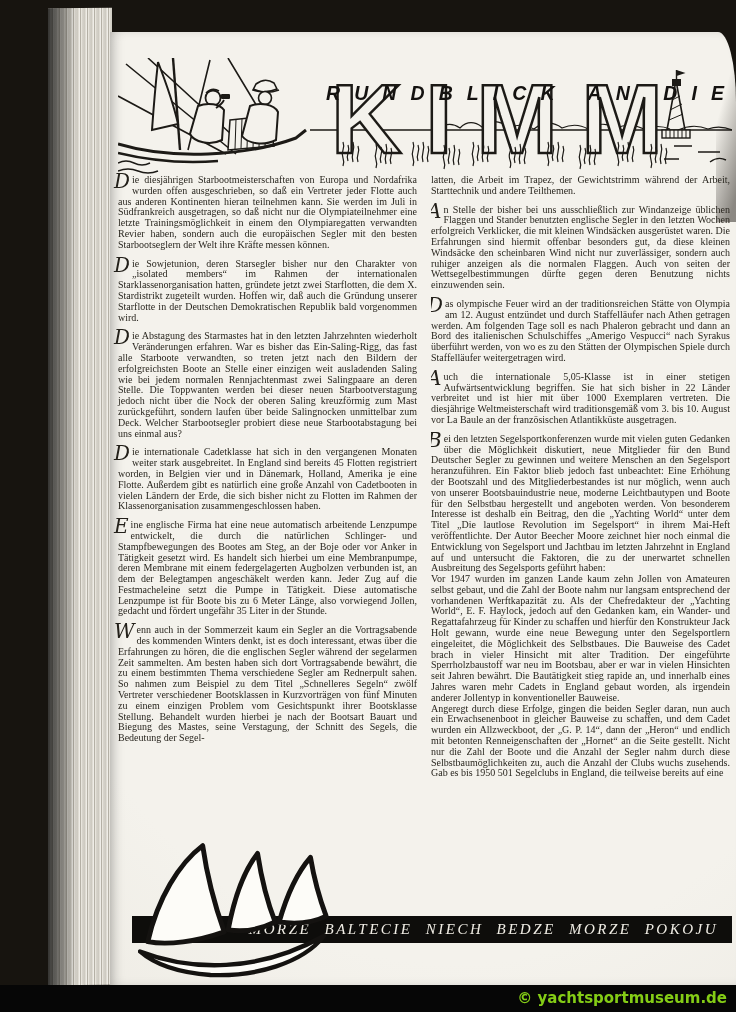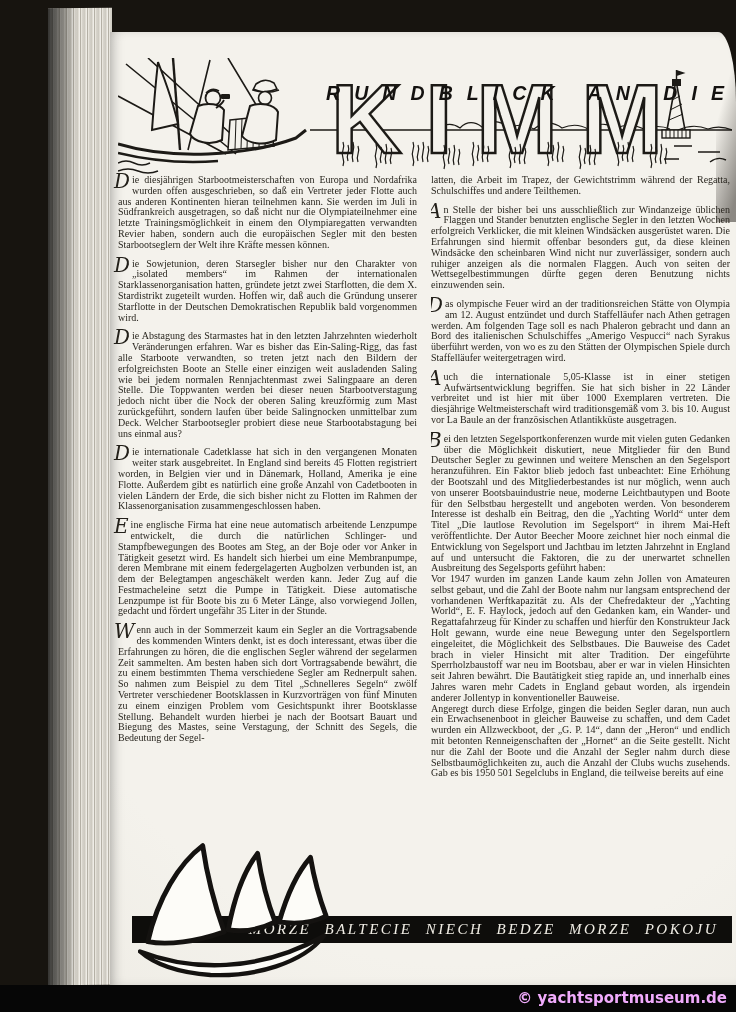--- a/index.html
+++ b/index.html
@@ -50,21 +50,21 @@
     background:#0e0d0b;z-index:2;
     color:#f0ede5;font-family:"Liberation Serif",serif;font-style:italic;
     font-size:15px;letter-spacing:2.5px;word-spacing:7px;
     line-height:27px;text-align:right;padding-right:14px;box-sizing:border-box;
     white-space:nowrap;
   }
   .logo{position:absolute;left:28px;top:806px;width:196px;height:172px;z-index:3;}
   
   .strip{
     position:absolute;left:0;right:0;bottom:0;height:27px;background:#060606;
-    color:#f0abfc;font-family:"DejaVu Sans",sans-serif;font-weight:bold;
+    color:#84cc16;font-family:"DejaVu Sans",sans-serif;font-weight:bold;
     font-size:15px;line-height:26px;text-align:right;padding-right:9px;z-index:4;
   }
   svg .ln{stroke:#1c1a16;fill:none;}
 </style>
 </head>
 <body>
 
 <div class="book-edges"></div>
 
 <div class="page">
@@ -148,21 +148,21 @@
 
   <p class="para"><span class="ini">D</span><span class="ptxt">ie Abstagung des Starmastes hat in den letzten Jahrzehnten wiederholt Veränderungen erfahren. War es bisher das Ein-Saling-Rigg, das fast alle Starboote verwandten, so treten jetzt nach den Bildern der erfolgreichsten Boote an Stelle einer einzigen weit ausladenden Saling wie bei jedem normalen Rennjachtenmast zwei Salingpaare an deren Stelle. Die Toppwanten werden bei dieser neuen Starbootverstagung jedoch nicht über die Nock der oberen Saling kreuzförmig zum Mast zurückgeführt, sondern laufen über beide Salingnocken unmittelbar zum Deck. Welcher Starbootsegler probiert diese neue Starbootabstagung bei uns einmal aus?</span></p>
 
   <p class="para"><span class="ini">D</span><span class="ptxt">ie internationale Cadetklasse hat sich in den vergangenen Monaten weiter stark ausgebreitet. In England sind bereits 45 Flotten registriert worden, in Belgien vier und in Dänemark, Holland, Amerika je eine Flotte. Außerdem gibt es natürlich eine große Anzahl von Cadetbooten in vielen Ländern der Erde, die sich bisher nicht zu Flotten im Rahmen der Klassenorganisation zusammengeschlossen haben.</span></p>
 
   <p class="para"><span class="ini">E</span><span class="ptxt">ine englische Firma hat eine neue automatisch arbeitende Lenzpumpe entwickelt, die durch die natürlichen Schlinger- und Stampfbewegungen des Bootes am Steg, an der Boje oder vor Anker in Tätigkeit gesetzt wird. Es handelt sich hierbei um eine Membranpumpe, deren Membrane mit einem federgelagerten Augbolzen verbunden ist, an dem der Belegtampen angeschäkelt werden kann. Jeder Zug auf die Festmacheleine setzt die Pumpe in Tätigkeit. Diese automatische Lenzpumpe ist für Boote bis zu 6 Meter Länge, also vorwiegend Jollen, gedacht und fördert ungefähr 35 Liter in der Stunde.</span></p>
 
   <p class="para"><span class="ini">W</span><span class="ptxt">enn auch in der Sommerzeit kaum ein Segler an die Vortragsabende des kommenden Winters denkt, ist es doch interessant, etwas über die Erfahrungen zu hören, die die englischen Segler während der segelarmen Zeit sammelten. Am besten haben sich dort Vortragsabende bewährt, die zu einem bestimmten Thema verschiedene Segler am Rednerpult sahen. So nahmen zum Beispiel zu dem Titel „Schnelleres Segeln“ zwölf Vertreter verschiedener Bootsklassen in Kurzvorträgen von fünf Minuten zu einem einzigen Problem vom Gesichtspunkt ihrer Bootsklasse Stellung. Behandelt wurden hierbei je nach der Bootsart Bauart und Biegung des Mastes, seine Verstagung, der Schnitt des Segels, die Bedeutung der Segel-</span></p>
 </div>
     <div class="col col-right">
-  <p class="para"><span class="ptxt">latten, die Arbeit im Trapez, der Gewichtstrimm während der Regatta, Schulschiffes und andere Teilthemen.</span></p>
+  <p class="para"><span class="ptxt">latten, die Arbeit im Trapez, der Gewichtstrimm während der Arbeit, Starttechnik und andere Teilthemen.</span></p>
 
   <p class="para"><span class="ini">A</span><span class="ptxt">n Stelle der bisher bei uns ausschließlich zur Windanzeige üblichen Flaggen und Stander benutzten englische Segler in den letzten Wochen erfolgreich Verklicker, die mit kleinen Windsäcken ausgerüstet waren. Die Erfahrungen sind hiermit offenbar besonders gut, da diese kleinen Windsäcke den scheinbaren Wind nicht nur zuverlässiger, sondern auch ruhiger anzeigen als die normalen Flaggen. Auch von seiten der Wettsegelbestimmungen dürfte gegen deren Benutzung nichts einzuwenden sein.</span></p>
 
   <p class="para"><span class="ini">D</span><span class="ptxt">as olympische Feuer wird an der traditionsreichen Stätte von Olympia am 12. August entzündet und durch Staffelläufer nach Athen getragen werden. Am folgenden Tage soll es nach Phaleron gebracht und dann an Bord des italienischen Schulschiffes „Amerigo Vespucci“ nach Syrakus überführt werden, von wo es zu den Stätten der Olympischen Spiele durch Staffelläufer weitergetragen wird.</span></p>
 
   <p class="para"><span class="ini">A</span><span class="ptxt">uch die internationale 5,05-Klasse ist in einer stetigen Aufwärtsentwicklung begriffen. Sie hat sich bisher in 22 Länder verbreitet und ist hier mit über 1000 Exemplaren vertreten. Die diesjährige Weltmeisterschaft wird traditionsgemäß vom 3. bis 10. August vor La Baule an der französischen Atlantikküste ausgetragen.</span></p>
 
   <p class="para nogap"><span class="ini">B</span><span class="ptxt">ei den letzten Segelsportkonferenzen wurde mit vielen guten Gedanken über die Möglichkeit diskutiert, neue Mitglieder für den Bund Deutscher Segler zu gewinnen und weitere Menschen an den Segelsport heranzuführen. Ein Faktor blieb jedoch fast unbeachtet: Eine Erhöhung der Bootszahl und des Mitgliederbestandes ist nur möglich, wenn auch von unserer Bootsbauindustrie neue, moderne Leichtbautypen und Boote für den Selbstbau hergestellt und angeboten werden. Von besonderem Interesse ist deshalb ein Beitrag, den die „Yachting World“ unter dem Titel „Die lautlose Revolution im Segelsport“ in ihrem Mai-Heft veröffentlichte. Der Autor Beecher Moore zeichnet hier noch einmal die Entwicklung von Segelsport und Jachtbau im letzten Jahrzehnt in England auf und untersucht die Faktoren, die zu der unerwartet schnellen Ausbreitung des Segelsports geführt haben:</span></p>
 
   <p class="para nogap"><span class="ptxt">Vor 1947 wurden im ganzen Lande kaum zehn Jollen von Amateuren selbst gebaut, und die Zahl der Boote nahm nur langsam entsprechend der vorhandenen Werftkapazität zu. Als der Chefredakteur der „Yachting World“, E. F. Haylock, jedoch auf den Gedanken kam, ein Wander- und Regattafahrzeug für Kinder zu schaffen und hierfür den Konstrukteur Jack Holt gewann, wurde eine neue Bewegung unter den Segelsportlern eingeleitet, die Möglichkeit des Selbstbaues. Die Bauweise des Cadet brach in vieler Hinsicht mit alter Tradition. Der eingeführte Sperrholzbaustoff war neu im Bootsbau, aber er war in vielen Hinsichten seit Jahren bewährt. Die Bautätigkeit stieg rapide an, und innerhalb eines Jahres waren mehr Cadets in England gebaut worden, als irgendein anderer Jollentyp in konventioneller Bauweise.</span></p>

